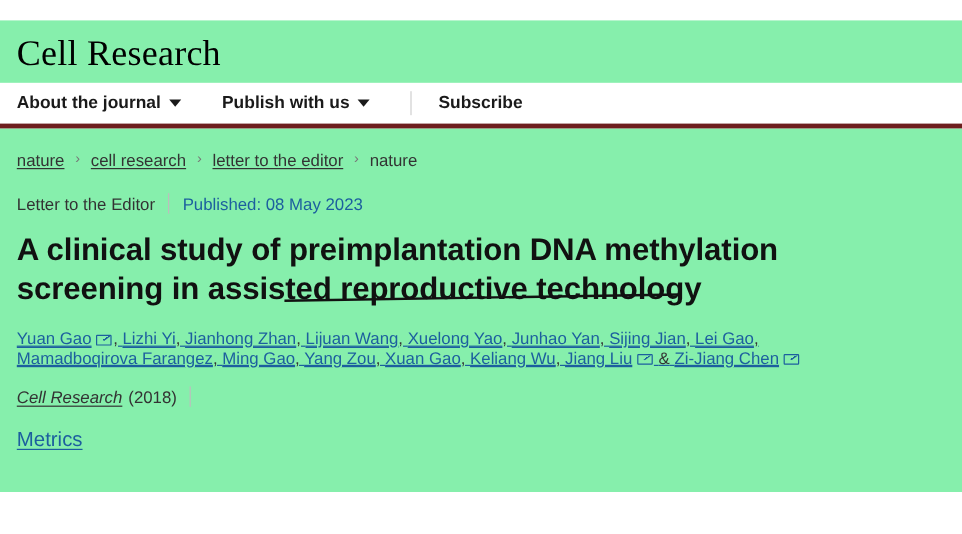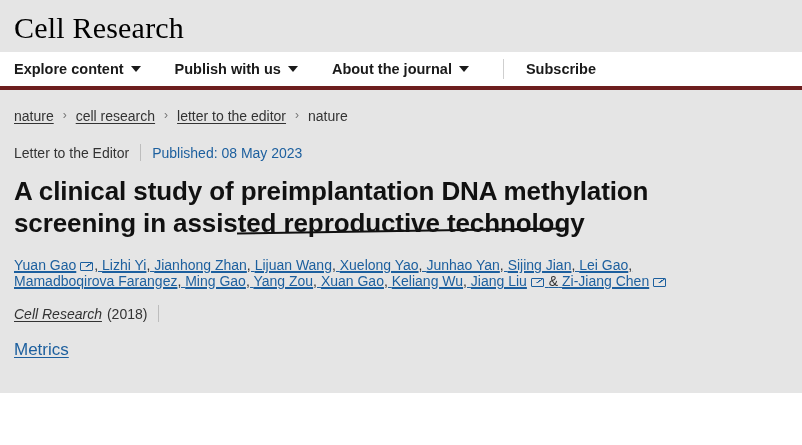--- a/index.html
+++ b/index.html
@@ -10,21 +10,22 @@
     height: 445px;
     background: #ffffff;
     font-family: "Liberation Sans", sans-serif;
     color: #222222;
     overflow: hidden;
   }
   .page {
     position: relative;
     width: 802px;
     height: 393px;
-    background: #e5e5e5;
+    background: #86efac;
+    margin-top: 17px;
   }
 
   
   .masthead {
     padding: 10px 14px 6px 14px;
   }
   .journal-logo {
     font-family: "Liberation Serif", serif;
     font-size: 30px;
     font-weight: 400;
@@ -223,29 +224,25 @@
 <body>
 
 <div class="page">
 
   <div class="masthead">
     <div class="journal-logo">Cell Research</div>
   </div>
 
   <div class="navbar">
     <div class="nav-item">
-      <span>Explore content</span>
+      <span>About the journal</span>
       <span class="caret"></span>
     </div>
     <div class="nav-item">
       <span>Publish with us</span>
-      <span class="caret"></span>
-    </div>
-    <div class="nav-item">
-      <span>About the journal</span>
       <span class="caret"></span>
     </div>
     <div class="nav-sep"></div>
     <div class="nav-item last">
       <span>Subscribe</span>
     </div>
   </div>
 
   <div class="content">
 

